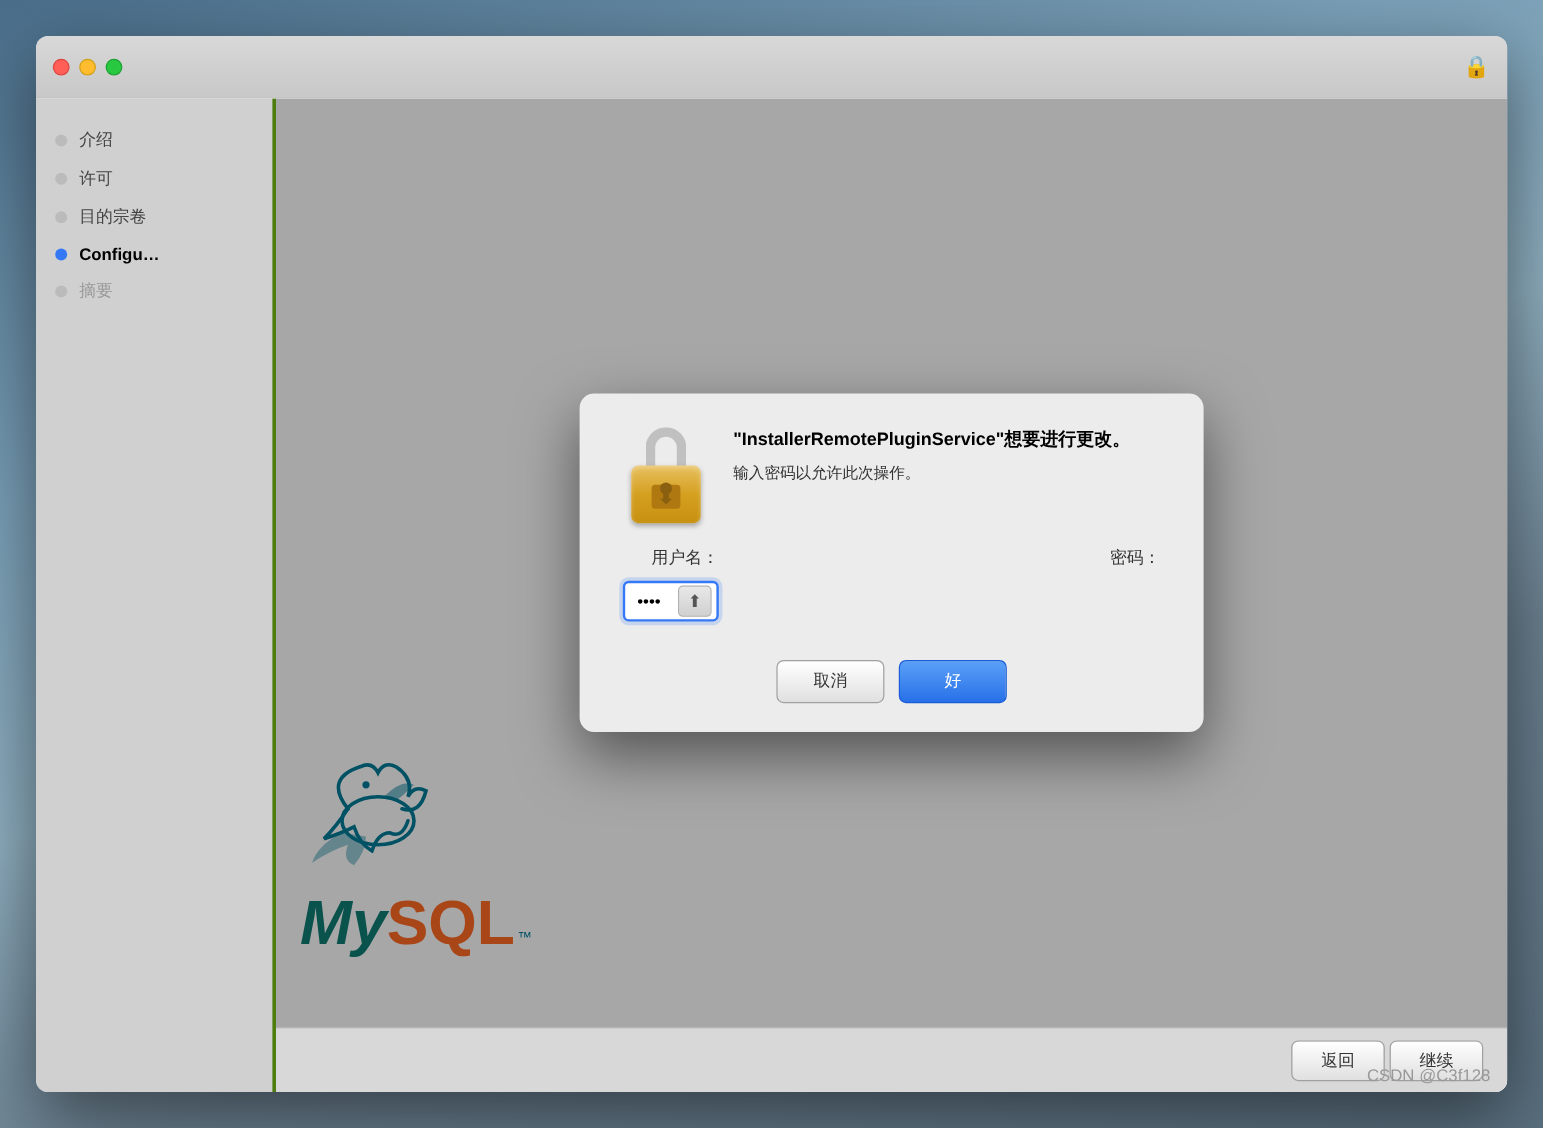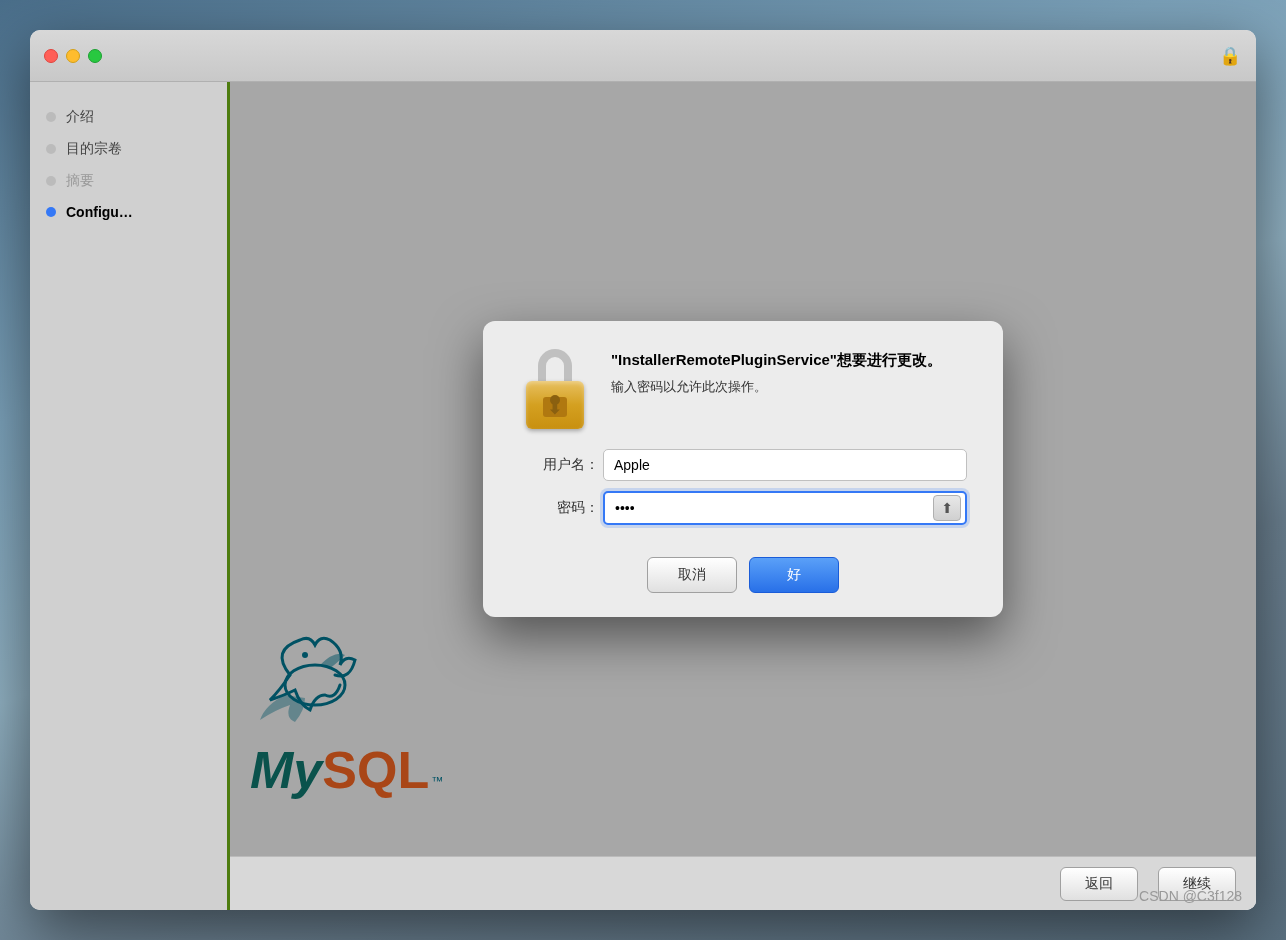--- a/index.html
+++ b/index.html
@@ -141,21 +141,21 @@
 
     
     .bottom-bar {
       height: 54px;
       background: #d8d8d8;
       border-top: 1px solid #bbb;
       display: flex;
       align-items: center;
       justify-content: flex-end;
       padding: 0 20px;
-      gap: 20px;
+      gap: 4px;
       flex-shrink: 0;
     }
 
     .btn-secondary {
       padding: 7px 24px;
       background: linear-gradient(180deg, #ffffff 0%, #e0e0e0 100%);
       border: 1px solid #a0a0a0;
       border-radius: 6px;
       font-size: 14px;
       color: #333;
@@ -297,21 +297,21 @@
 
     .dialog-subtitle {
       font-size: 13px;
       color: #333;
     }
 
     
     .dialog-form {
       display: grid;
       grid-template-columns: 80px 1fr;
-      gap: 10px 4px;
+      gap: 10px 20px;
       align-items: center;
       margin-bottom: 32px;
     }
 
     .form-label {
       font-size: 14px;
       color: #333;
       text-align: right;
     }
 
@@ -411,36 +411,40 @@
 
   <div class="content-area">
 
     <div class="sidebar">
 
       <div class="sidebar-item">
         <div class="sidebar-dot empty-dot"></div>
         <span>介绍</span>
       </div>
 
+      <div class="sidebar-item">
+        <div class="sidebar-dot empty-dot"></div>
+        <span>许可</span>
+      </div>
 
       <div class="sidebar-item">
         <div class="sidebar-dot empty-dot"></div>
         <span>目的宗卷</span>
       </div>
 
 
 
+      <div class="sidebar-item active">
+        <div class="sidebar-dot active-dot"></div>
+        <span>Configu…</span>
+      </div>
+
       <div class="sidebar-item disabled">
         <div class="sidebar-dot empty-dot"></div>
         <span>摘要</span>
-      </div>
-
-      <div class="sidebar-item active">
-        <div class="sidebar-dot active-dot"></div>
-        <span>Configu…</span>
       </div>
 
     </div>
 
     <div class="main-content">
 
       <div class="installer-body">
 
         <div class="mysql-logo-area">
           
@@ -478,21 +482,20 @@
 
               <div class="dialog-text-area">
                 <div class="dialog-title">"InstallerRemotePluginService"想要进行更改。</div>
                 <div class="dialog-subtitle">输入密码以允许此次操作。</div>
               </div>
             </div>
 
             <div class="dialog-form">
 
               <label class="form-label">用户名：</label>
-              <input class="form-input" type="text" value="Apple" style="">
 
               <label class="form-label">密码：</label>
               <div class="password-wrapper">
                 <input class="form-input password-field" type="password" value="pass" style="">
                 <button class="password-reveal-btn">⬆</button>
               </div>
 
             </div>
 
             <div class="dialog-buttons">

